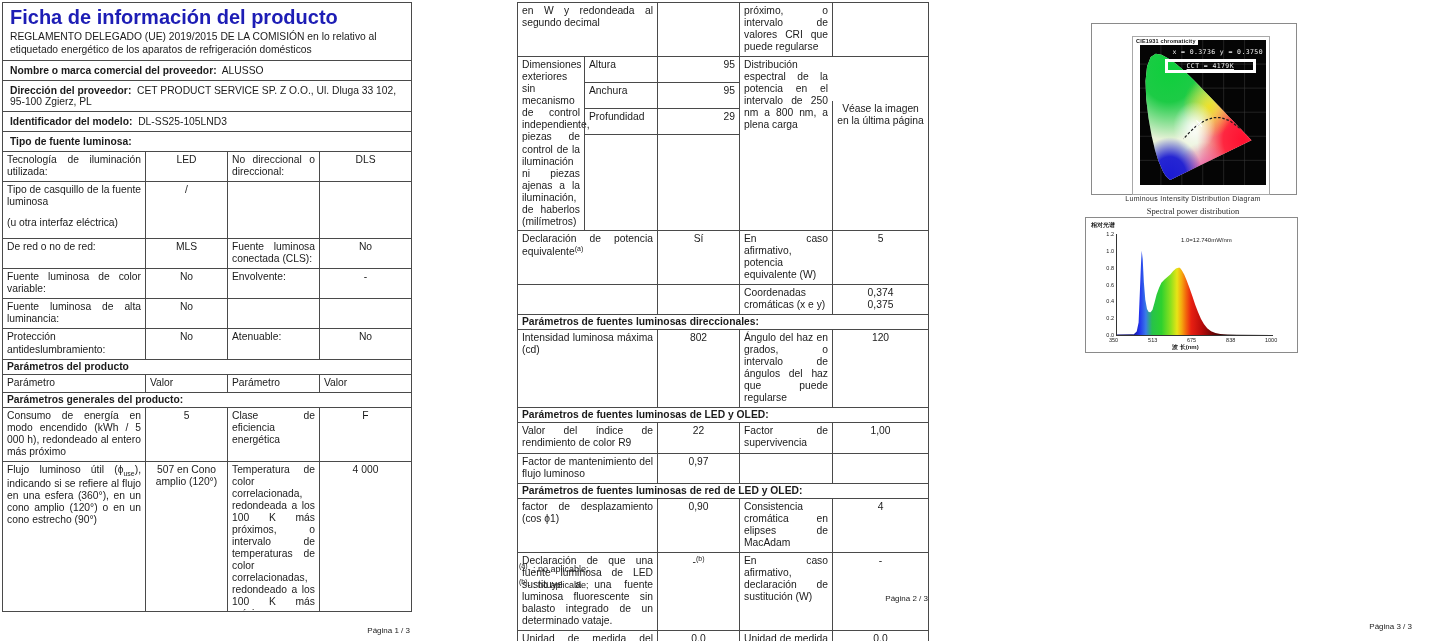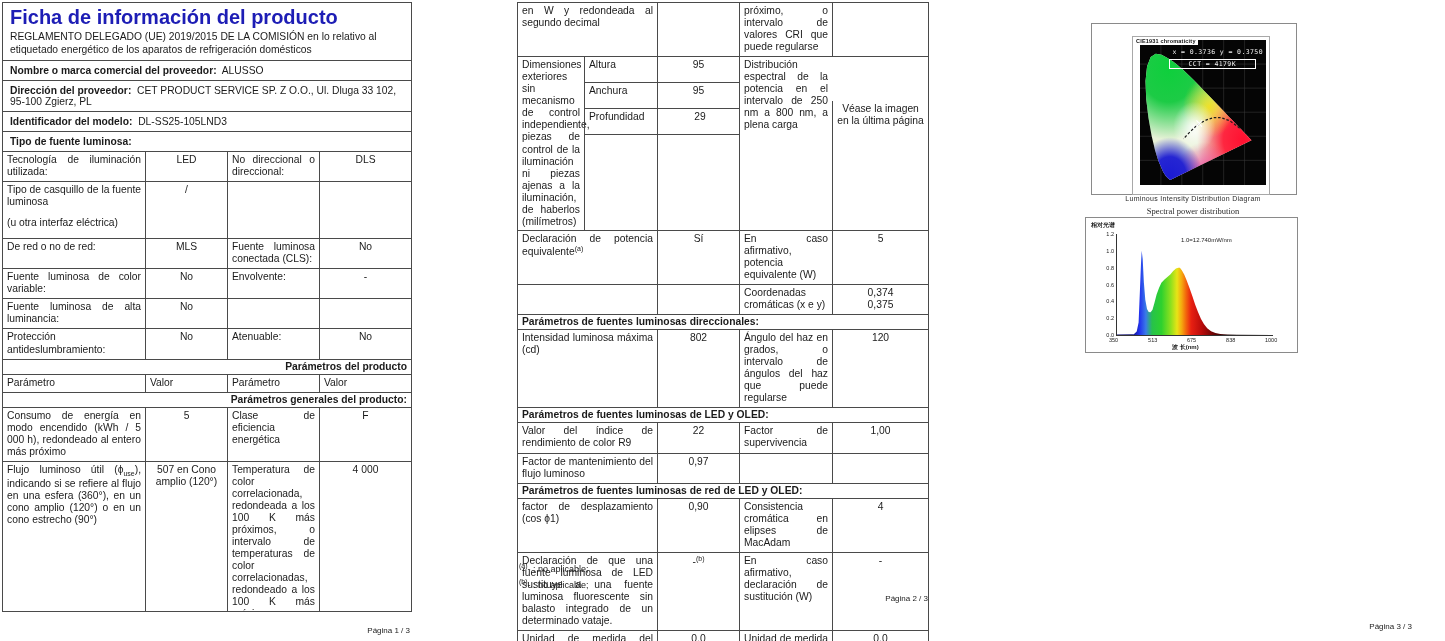--- a/index.html
+++ b/index.html
@@ -13,52 +13,52 @@
   .inforow{border-top:1px solid #4a4a4a;padding:4px 7px;font-size:10.3px;}
   .inforow b{font-weight:bold;}
   .row{display:grid;border-top:1px solid #4a4a4a;}
   .g4{grid-template-columns:142px 82px 92px 92px;}
   .g4b{grid-template-columns:139px 82px 93px 96px;}
   .c{padding:2px 4px 3px;font-size:10.3px;line-height:1.17;box-sizing:border-box;}
   .c+.c{border-left:1px solid #4a4a4a;}
   .just{text-align:justify;}
   .val{text-align:center;}
   .sec{border-top:1px solid #4a4a4a;font-weight:bold;font-size:10.3px;
-       text-align:right;padding:1px 4px 2px;}
+       text-align:left;padding:1px 4px 2px;}
   .sec.left{text-align:left;}
   sub{font-size:7px;} .sup{font-size:7px;vertical-align:super;}
   .gapline{height:9px;}
   .mh56{min-height:56px;} .mh52{min-height:52px;}
   .footer{position:absolute;font-size:8px;color:#222;}
   
   .page2{position:absolute;left:517px;top:2px;width:412px;
          border:1px solid #4a4a4a;background:#fff;box-sizing:border-box;}
   .dimgrid{display:grid;grid-template-columns:66px 73px 82px 93px 96px;
            grid-template-rows:26px 26px 26px 1fr;border-top:1px solid #4a4a4a;min-height:156px;}
   .dim-label{grid-column:1;grid-row:1/5;padding:2px 4px;font-size:10.3px;line-height:1.17;text-align:justify;}
   .dim-k{border-left:1px solid #4a4a4a;border-bottom:1px solid #4a4a4a;}
-  .dim-v{border-left:1px solid #4a4a4a;border-bottom:1px solid #4a4a4a;text-align:center;}
+  .dim-v{border-left:1px solid #4a4a4a;border-bottom:1px solid #4a4a4a;text-align:right;}
   .dim-fill{border-left:1px solid #4a4a4a;}
   .dim-p2{grid-column:4;grid-row:1/5;border-left:1px solid #4a4a4a;}
   .dim-v2{grid-column:5;grid-row:1/5;border-left:1px solid #4a4a4a;text-align:center;margin-top:44px;}
   .footnotes{position:absolute;left:519px;top:560px;font-size:9px;line-height:1.6;}
   
   .cie-box{position:absolute;left:1091px;top:23px;width:204px;height:170px;
            border:1px solid #8a8a8a;background:#fff;}
   .cie-inner{position:absolute;left:40px;top:12px;width:136px;height:157px;
              background:#fff;border:1px solid #a8a8a8;}
   .cie-black{position:absolute;left:7px;top:3px;right:3px;bottom:9px;background:#050505;}
   .cie-black svg{position:absolute;left:0;top:0;width:100%;height:100%;}
   .cie-label{position:absolute;left:-6px;top:-2px;background:#fff;color:#111;
              font-size:5.5px;line-height:7px;padding:0 2px;font-weight:bold;letter-spacing:.2px;}
   .cie-xy{position:absolute;right:3px;top:8px;color:#f2f2f2;
           font-family:"DejaVu Sans Mono",monospace;font-size:6.5px;letter-spacing:.4px;}
   .cie-cct{position:absolute;right:10px;top:19px;color:#f2f2f2;
            font-family:"DejaVu Sans Mono",monospace;font-size:6.5px;letter-spacing:.4px;
-           border:1px solid #ffffff;padding:0 19px;}
+           border:3px solid #ffffff;padding:0 19px;text-decoration:underline;}
   .cie-caption{position:absolute;left:1091px;top:195px;width:204px;text-align:center;
                font-size:7px;letter-spacing:.3px;color:#2b2b2b;}
   .spd-caption{position:absolute;left:1091px;top:206px;width:204px;text-align:center;
                font-size:8.5px;font-family:"Liberation Serif",serif;color:#2b2b2b;}
   .spd-box{position:absolute;left:1085px;top:217px;width:211px;height:134px;
            border:1px solid #8a8a8a;background:#fff;}
   .spd-ylabel{position:absolute;left:5px;top:3px;font-size:6px;font-weight:bold;color:#222;}
   .spd-note{position:absolute;left:95px;top:19px;font-size:6px;color:#222;}
   .spd-plot{position:absolute;left:30px;top:16px;width:156px;height:101px;
             border-left:1px solid #333;border-bottom:1px solid #333;}

